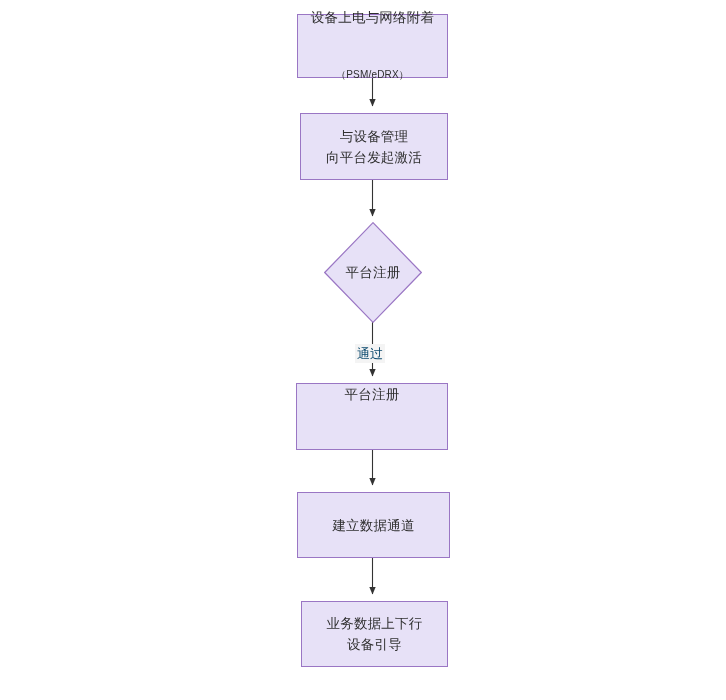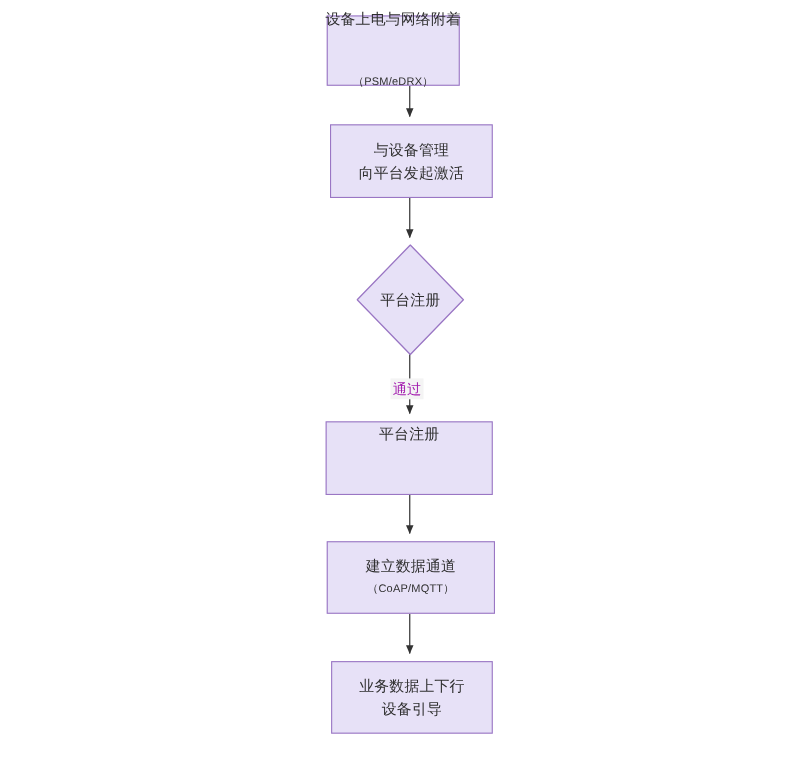--- a/index.html
+++ b/index.html
@@ -62,21 +62,21 @@
     font-size: 13.5px;
     color: #2f2f2f;
     line-height: 20px;
     text-align: center;
     white-space: nowrap;
     letter-spacing: 0.2px;
   }
   .edge-label {
     position: absolute;
     font-size: 13px;
-    color: #a21caf;
+    color: #0c4a6e;
     background: #f4f4f4;
     padding: 1px 2px;
     line-height: 17px;
     white-space: nowrap;
     z-index: 3;
   }
 </style>
 </head>
 <body>
 
@@ -88,21 +88,21 @@
   </defs>
   <g stroke="#333333" stroke-width="1.1" fill="none">
     <line x1="372.5" y1="78" x2="372.5" y2="106" marker-end="url(#arrowhead)"></line>
     <line x1="372.5" y1="180" x2="372.5" y2="216" marker-end="url(#arrowhead)"></line>
     <line x1="372.5" y1="322" x2="372.5" y2="376" marker-end="url(#arrowhead)"></line>
     <line x1="372.5" y1="450" x2="372.5" y2="485" marker-end="url(#arrowhead)"></line>
     <line x1="372.5" y1="558" x2="372.5" y2="594" marker-end="url(#arrowhead)"></line>
   </g>
 </svg>
 
-<div class="node latin-line" style="left:297px; top:14px; width:121px; height:64px;gap:36px;">
+<div class="node latin-line" style="left:297px; top:14px; width:151px; height:64px;gap:36px;">
   <span class="ln">设备上电与网络附着</span>
   <span class="ln alt">（PSM/eDRX）</span>
 </div>
 
 <div class="node" style="left:300px; top:113px; width:148px; height:67px;">
   <span class="ln">与设备管理</span>
   <span class="ln">向平台发起激活</span>
 </div>
 
 <div class="diamond-wrap" style="left:324px; top:222px; width:98px; height:101px;">
@@ -113,19 +113,18 @@
 </div>
 
 <div class="edge-label" style="left:355px; top:344px;">通过</div>
 
 <div class="node" style="left:296px; top:383px; width:152px; height:67px;justify-content:space-between;">
   <span class="ln">平台注册</span>
 </div>
 
 <div class="node latin-line" style="left:297px; top:492px; width:153px; height:66px;">
   <span class="ln">建立数据通道</span>
-  <span class="ln alt">（CoAP/MQTT）</span>
 </div>
 
 <div class="node" style="left:301px; top:601px; width:147px; height:66px;">
   <span class="ln">业务数据上下行</span>
   <span class="ln">设备引导</span>
 </div>
 
 </body></html>

